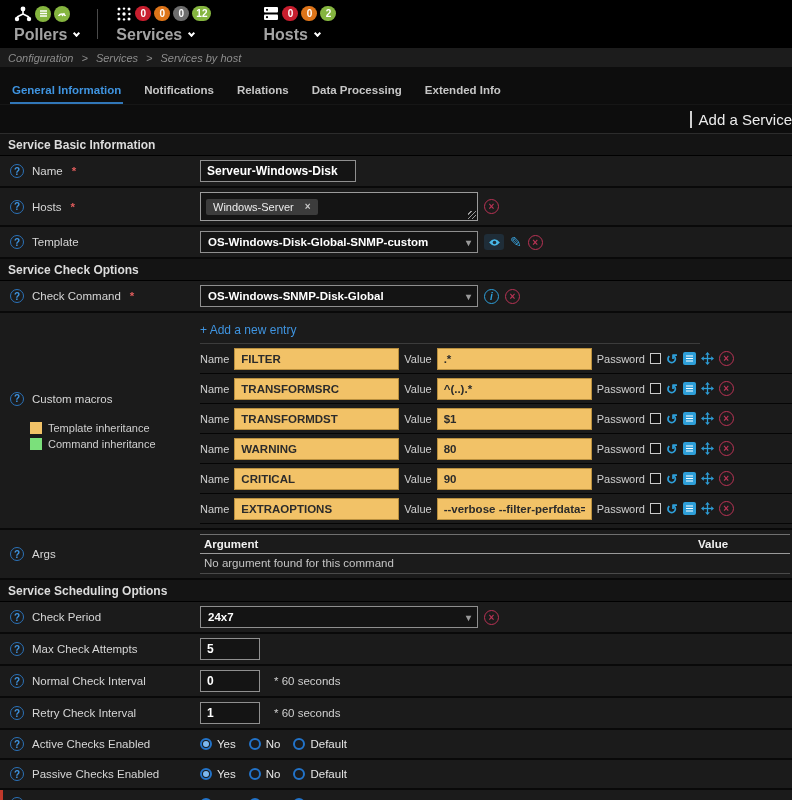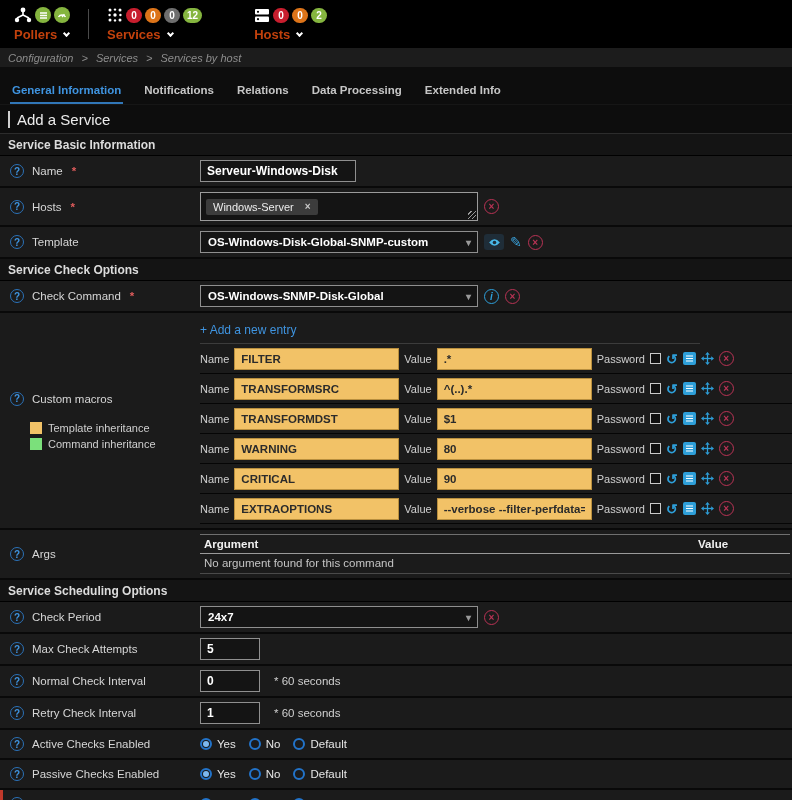--- a/index.html
+++ b/index.html
@@ -4,35 +4,35 @@
 <style>
   * { box-sizing: border-box; }
   body {
     margin: 0; width: 792px; height: 800px; overflow: hidden;
     background: #0d0d0d; font-family: "Liberation Sans", sans-serif;
   }
   
   .topbar { height: 48px; background: #000; display: flex; align-items: center; padding-left: 14px; }
   .navgrp { display: flex; flex-direction: column; gap: 3px; }
   .nav-icons { display: flex; align-items: center; gap: 3px; height: 18px; }
-  .nav-bottom { display: flex; align-items: center; color: #c2410c; font-weight: bold; font-size: 13px; }
+  .nav-bottom { display: flex; align-items: center; color: #a3a3a3; font-weight: bold; font-size: 16px; }
   .chev { display: inline-block; width: 5px; height: 5px; border-right: 2px solid #fff; border-bottom: 2px solid #fff; transform: rotate(45deg); margin-left: 7px; margin-bottom: 3px; }
   .divider { width: 1px; height: 30px; background: #4a4a4a; margin: 0 18px; }
   .gicon { width: 16px; height: 16px; border-radius: 50%; background: #85b53f; display: flex; align-items: center; justify-content: center; }
   .badge { min-width: 16px; height: 15px; padding: 0 4px; border-radius: 9px; color: #fff; font-size: 10px; font-weight: bold; display: flex; align-items: center; justify-content: center; }
   .b-red { background: #c81e2e; } .b-orange { background: #dd7419; } .b-gray { background: #6e6e6e; } .b-green { background: #85b53f; }
   .grp-gap { margin-left: 20px; }
   
   .breadcrumb { height: 19px; background: #1c1c1c; display: flex; align-items: center; gap: 8px; padding-left: 8px; color: #8d8d8d; font-size: 11px; font-style: italic; }
   
   .tabs { display: flex; gap: 19px; padding: 13px 0 0 10px; }
   .tab { color: #c6c6c6; font-size: 11.5px; font-weight: bold; padding: 4px 2px 6px; cursor: pointer; }
   .tab.active { color: #3f94e0; border-bottom: 2px solid #3177b8; }
   
-  .page-title { display: flex; align-items: center; height: 30px; border-bottom: 1px solid #2c2c2c; border-top: 1px solid #161616; }
+  .page-title { display: flex; align-items: center; height: 30px; border-bottom: 1px solid #2c2c2c; border-top: 1px solid #161616; justify-content: flex-end; }
   .page-title span { border-left: 2px solid #cfcfcf; padding-left: 7px; margin-left: 8px; color: #ececec; font-size: 15px; }
   
   .section-h { background: #141414; border-bottom: 1px solid #000; color: #dcdcdc; font-weight: bold; font-size: 12px; padding: 5px 8px; height: 22px; display: flex; align-items: center; }
   .frow { display: flex; align-items: center; background: #1b1b1b; border-bottom: 2px solid #090909; padding: 4px 0; min-height: 30px; position: relative; }
   .flabel { width: 200px; flex: 0 0 200px; display: flex; align-items: center; gap: 8px; padding-left: 10px; font-size: 11.5px; color: #d6d6d6; }
   .req { color: #e05c5c; margin-left: 1px; font-weight: bold; }
   .help { flex: 0 0 14px; width: 14px; height: 14px; border: 1px solid #2b72b8; border-radius: 50%; color: #3f94e0; font-size: 10px; font-weight: bold; display: flex; align-items: center; justify-content: center; }
   .fvalue { display: flex; align-items: center; gap: 6px; flex: 1; }
   .text-input { background: #141414; border: 1px solid #8f8f8f; color: #fff; font-weight: bold; font-size: 12px; height: 22px; padding: 0 6px; font-family: inherit; }
   .w-name { width: 156px; } .w-small { width: 60px; }

